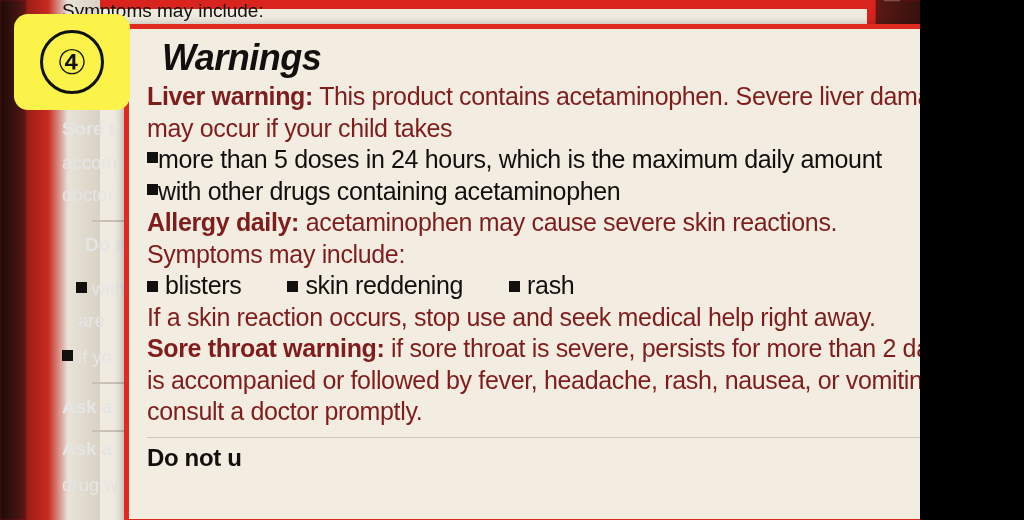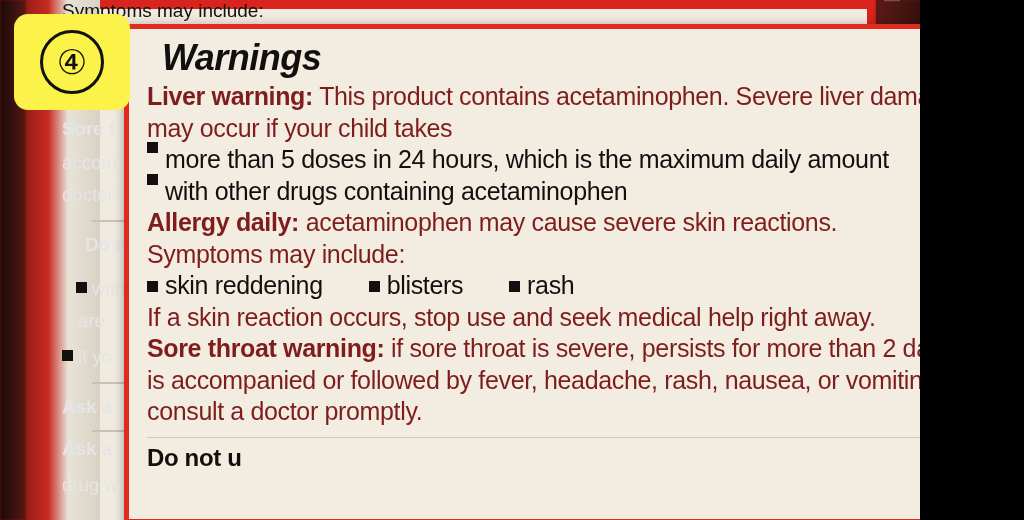--- a/index.html
+++ b/index.html
@@ -149,22 +149,21 @@
   }
   .para .lead {
     font-weight: bold;
   }
   .bullet-line {
     font-size: 25px;
     line-height: 1.26;
     letter-spacing: -0.35px;
     margin: 0;
     display: flex;
-    align-items: flex-start;
-    gap: 7px;
+    align-items: center;
   }
   .sq {
     display: inline-block;
     width: 11px;
     height: 11px;
     background: #12100e;
     flex: 0 0 auto;
     position: relative;
     top: -2px;
   }
@@ -258,25 +257,25 @@
       <p class="para">
         <span class="lead">Allergy daily:</span>
         <span>acetaminophen may cause severe skin reactions.</span>
       </p>
 
       <p class="para">Symptoms may include:</p>
 
       <div class="bullet-row">
         <span class="item">
           <span class="sq"></span>
-          <span>skin reddening</span>
+          <span>blisters</span>
         </span>
         <span class="item">
           <span class="sq"></span>
-          <span>blisters</span>
+          <span>skin reddening</span>
         </span>
         <span class="item">
           <span class="sq"></span>
           <span>rash</span>
         </span>
       </div>
 
       <p class="para">If a skin reaction occurs, stop use and seek medical help right away.</p>
 
       <p class="para">

